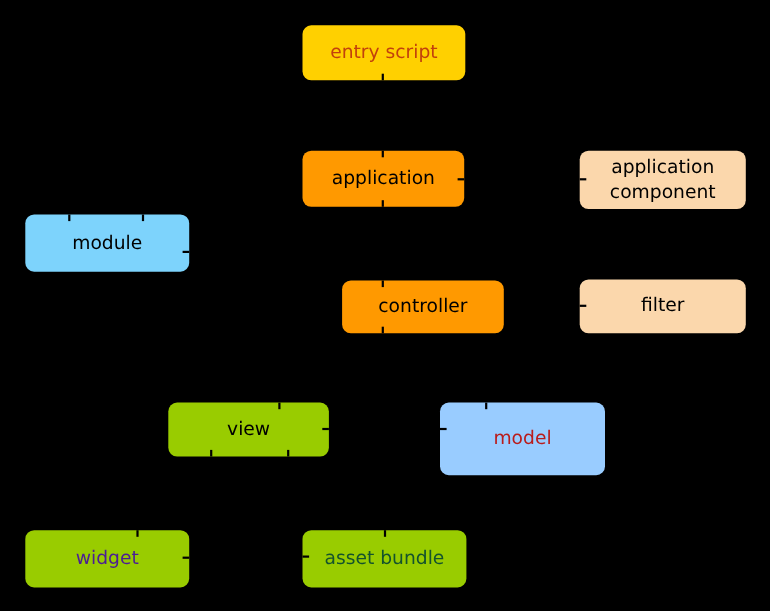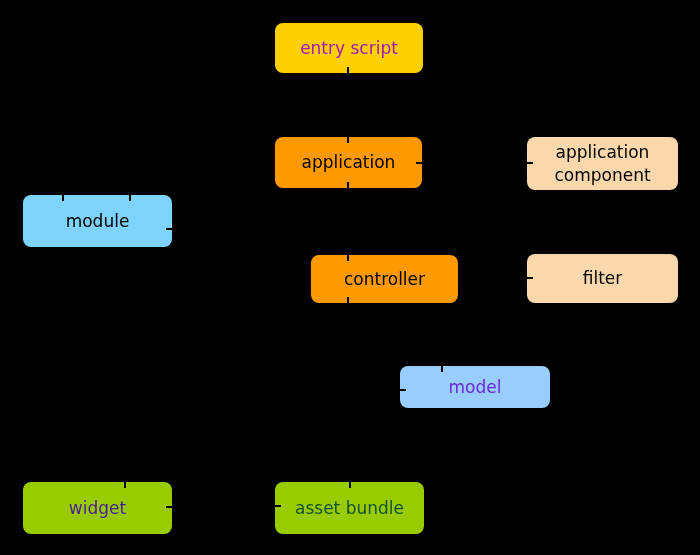--- a/index.html
+++ b/index.html
@@ -25,39 +25,42 @@
   }
   .node-label{display:block;}
   .notch{position:absolute;}
   .notch.v{width:2px;height:6px;}
   .notch.h{width:6px;height:2px;}
 </style>
 </head>
 <body>
 
 <div class="stage" style="background: rgb(0, 0, 0);">
-    <div class="node" style="left: 275px; top: 23px; width: 148px; height: 50px; background: rgb(255, 208, 0); color: #a21caf;">
+    <div class="node" style="left: 275px; top: 23px; width: 148px; height: 50px; background: rgb(255, 208, 0); color: #c2410c;">
       <span class="node-label">entry script</span>
     </div>
     <div class="node" style="left: 275px; top: 137px; width: 147px; height: 51px; background: rgb(255, 153, 0); color: rgb(0, 0, 0);">
       <span class="node-label">application</span>
     </div>
     <div class="node" style="left: 527px; top: 137px; width: 151px; height: 53px; background: rgb(251, 215, 172); color: rgb(0, 0, 0); justify-content: center;">
       <span class="node-label">application component</span>
     </div>
     <div class="node" style="left: 23px; top: 195px; width: 149px; height: 52px; background: #7dd3fc; color: rgb(0, 0, 0);">
       <span class="node-label">module</span>
     </div>
     <div class="node" style="left: 275px; top: 255px; width: 147px; height: 48px; background: rgb(255, 153, 0); color: #000000; margin-left: 36px;">
       <span class="node-label">controller</span>
     </div>
     <div class="node" style="left: 527px; top: 254px; width: 151px; height: 49px; background: rgb(251, 215, 172); color: rgb(0, 0, 0);">
       <span class="node-label">filter</span>
     </div>
-    <div class="node" style="left: 400px; top: 366px; width: 150px; height: 42px; background: rgb(153, 204, 255); color: #6d28d9;">
+    <div class="node" style="left: 153px; top: 366px; width: 146px; height: 49px; background: rgb(153, 204, 0); color: rgb(0, 0, 0);">
+      <span class="node-label">view</span>
+    </div>
+    <div class="node" style="left: 400px; top: 366px; width: 150px; height: 66px; background: rgb(153, 204, 255); color: #b91c1c;">
       <span class="node-label">model</span>
     </div>
     <div class="node" style="left: 23px; top: 482px; width: 149px; height: 52px; background: rgb(153, 204, 0); color: #4c1d95;">
       <span class="node-label">widget</span>
     </div>
     <div class="node" style="left: 275px; top: 482px; width: 149px; height: 52px; background: rgb(153, 204, 0); color: #14532d;">
       <span class="node-label">asset bundle</span>
     </div>
     <div class="notch v" style="left: 347px; top: 67px; background: rgb(0, 0, 0);"></div>
     <div class="notch v" style="left: 347px; top: 137px; background: rgb(0, 0, 0);"></div>

